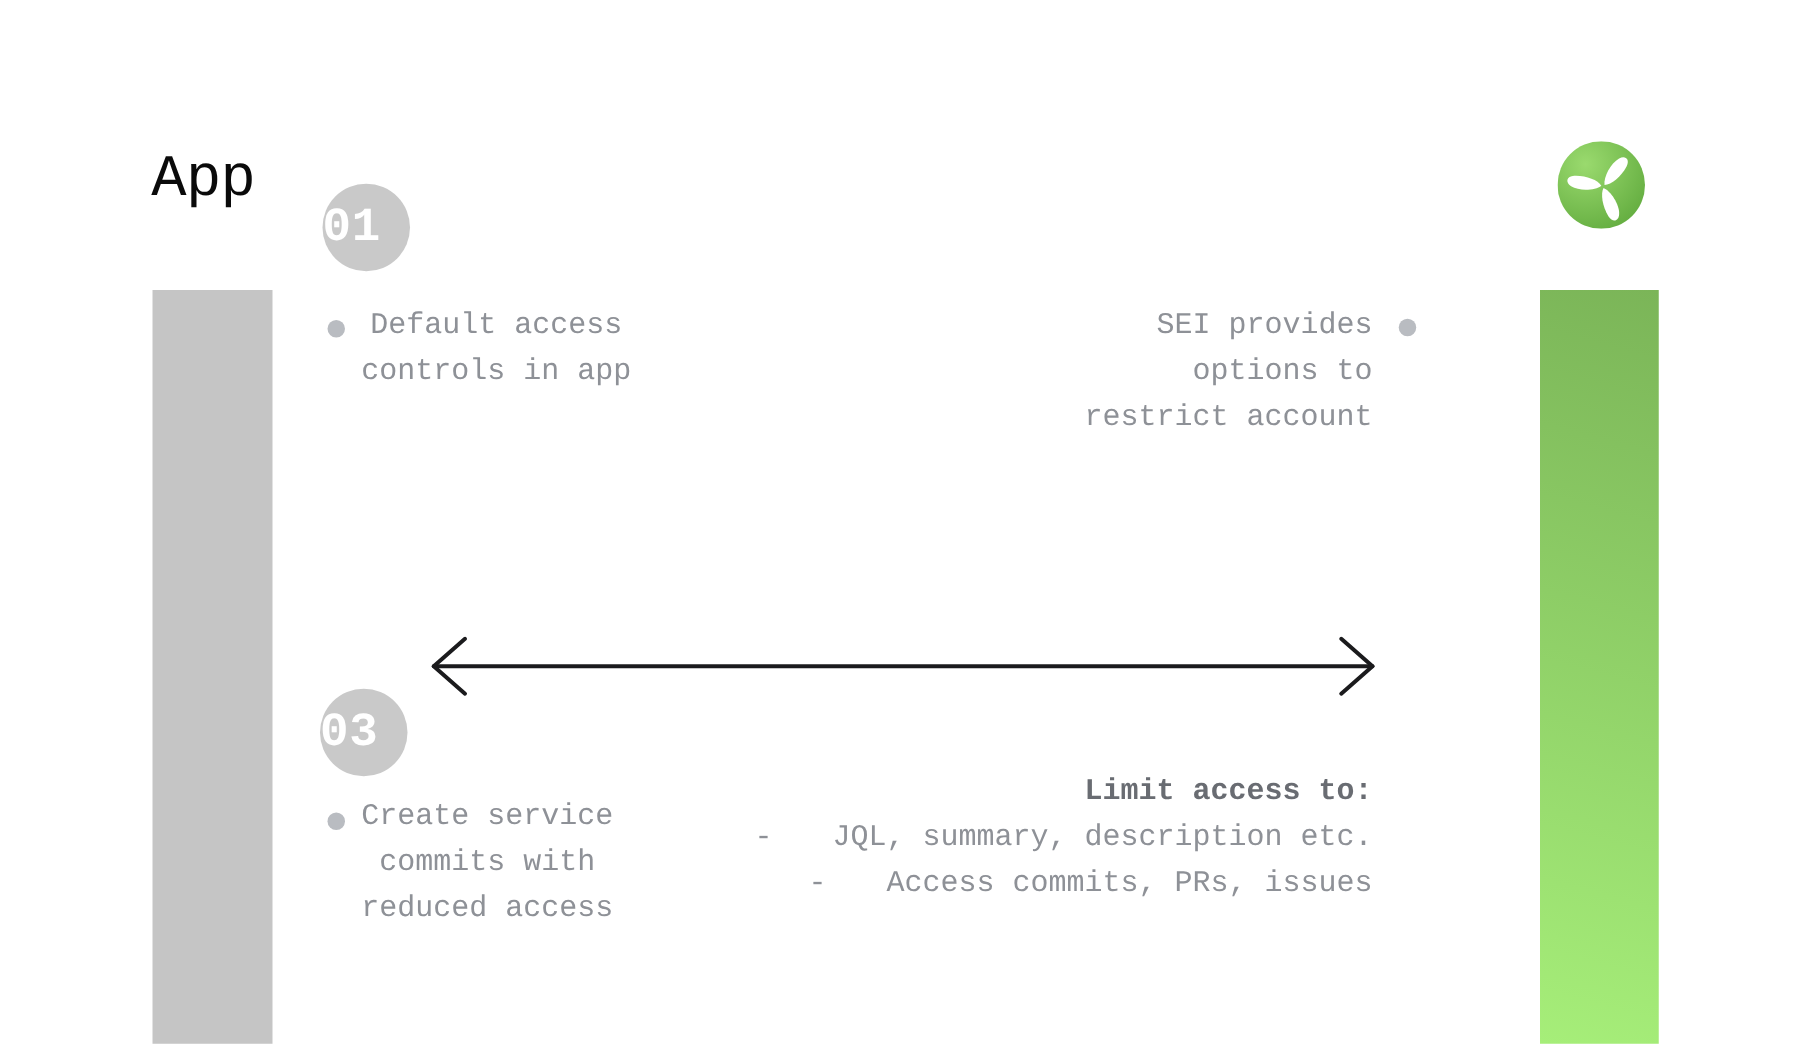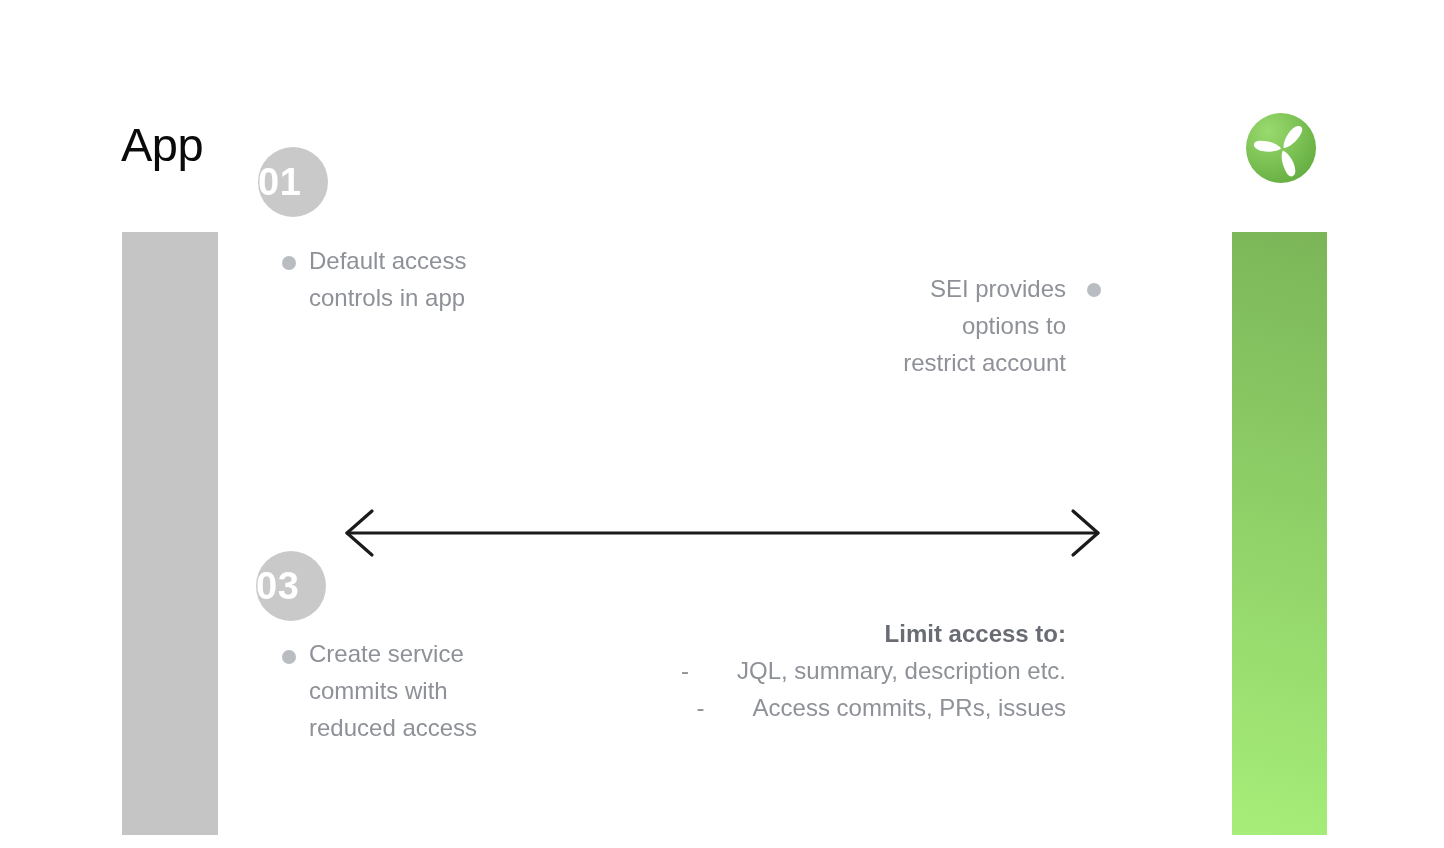--- a/index.html
+++ b/index.html
@@ -6,21 +6,22 @@
     margin: 0;
     padding: 0;
     background: #ffffff;
   }
   .canvas {
     position: relative;
     width: 1360px;
     height: 848px;
     background: var(--bg, #ffffff);
     overflow: hidden;
-    font-family: Liberation Sans, sans-serif;
+    font-family: Liberation Mono, monospace;
+    padding-left: 32px;
   }
 
   
   .page-title {
     position: absolute;
     left: 121px;
     top: 120px;
     margin: 0;
     font-size: 47px;
     font-weight: 400;
@@ -74,22 +75,22 @@
   .badge-02 { left: 256px; top: 551px; }
   .badge-03 { left: 1085px; top: 149px; }
 
   
   .step-text {
     position: absolute;
     font-size: 24px;
     line-height: 37px;
     color: var(--text-gray, #8e9197);
   }
-  .step-text.align-left { text-align: left; margin-left: 20px; }
-  .step-text.align-right { text-align: right; margin-top: 28px; }
+  .step-text.align-left { text-align: center; }
+  .step-text.align-right { text-align: right; }
   .step-1 { left: 289px; top: 242px; }
   .step-2 { left: 289px; top: 635px; }
   .step-3 { right: 294px; top: 242px; }
 
   .bullet {
     position: absolute;
     width: 14px;
     height: 14px;
     border-radius: 50%;
     background: var(--bullet, #b9bcc1);

